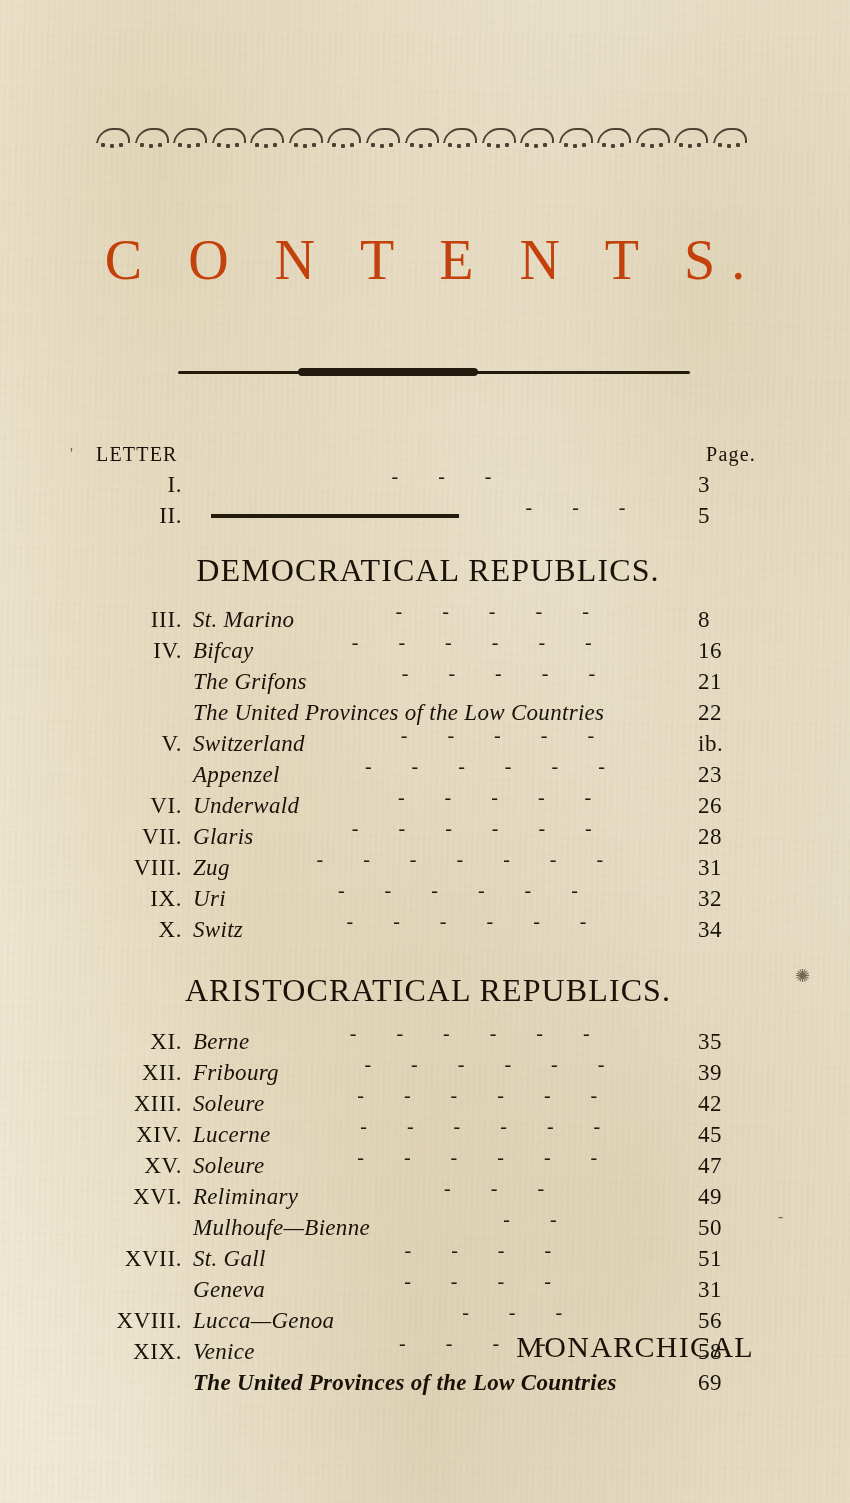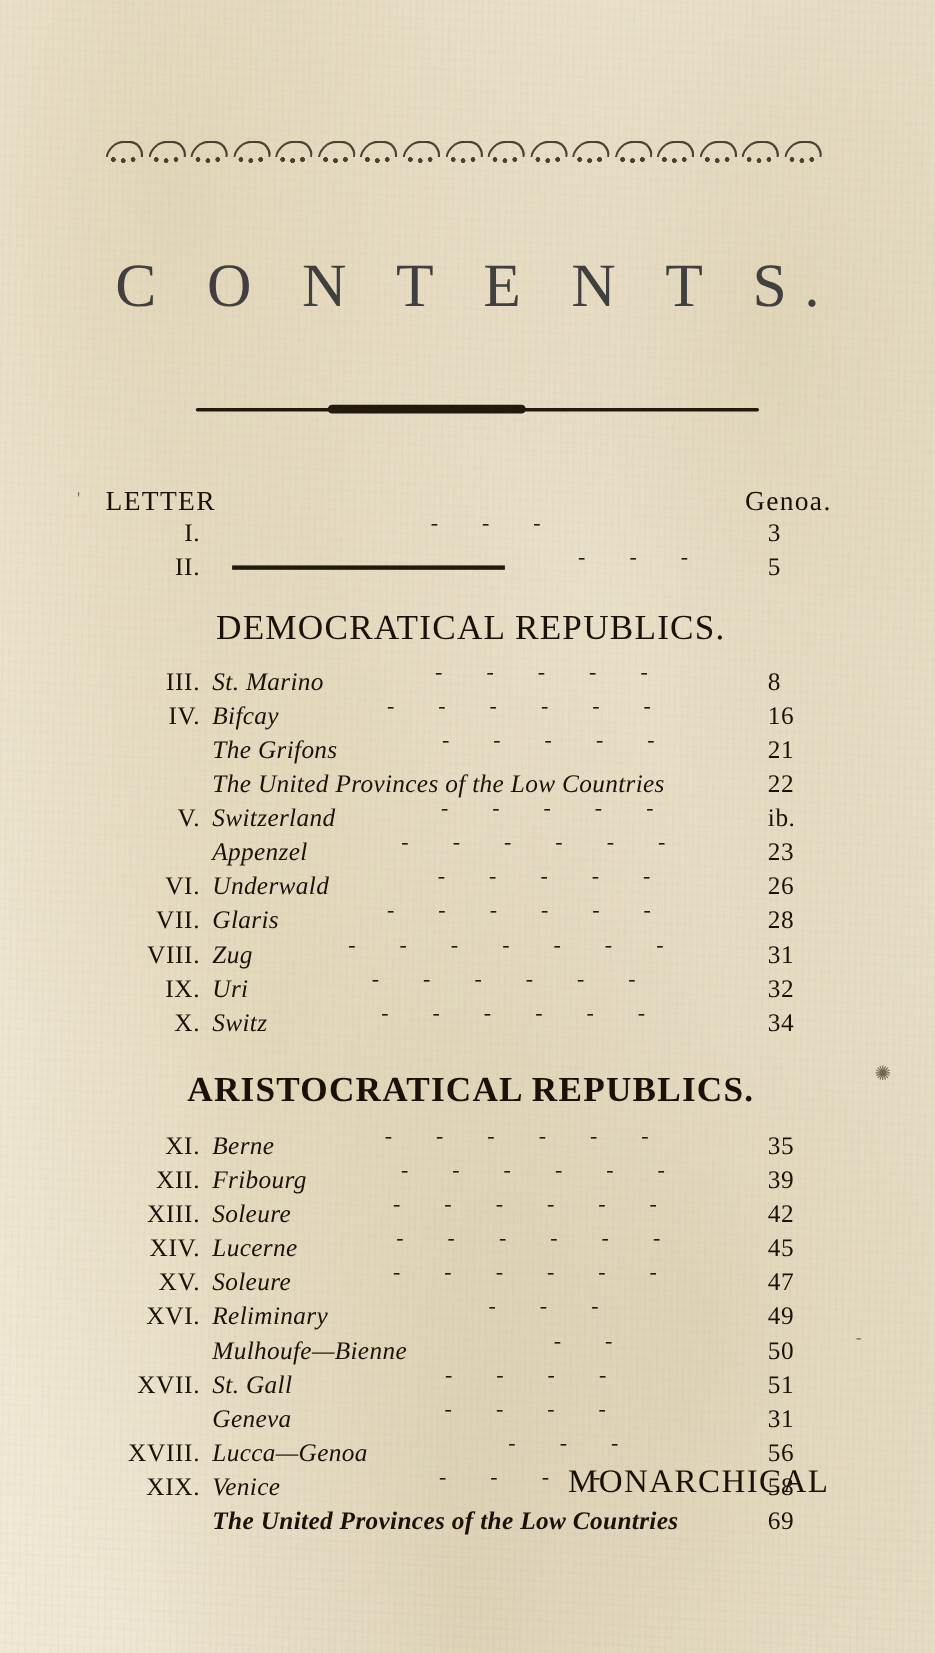--- a/index.html
+++ b/index.html
@@ -85,21 +85,21 @@
   .title {
     position: absolute;
     top: 228px;
     left: 0;
     width: 850px;
     text-align: center;
     font-size: 56px;
     letter-spacing: 16px;
     text-indent: 16px;
     font-family: "Liberation Serif", serif;
-    color: #404040;
+    color: #c2410c;
   }
 
   
   .rule {
     position: absolute;
     top: 368px;
     left: 178px;
     width: 512px;
     height: 9px;
   }
@@ -121,21 +121,21 @@
   }
 
   
   .hdr {
     position: absolute;
     top: 443px;
     left: 96px;
     width: 660px;
     display: flex;
     justify-content: space-between;
-    font-size: 25px;
+    font-size: 20px;
     letter-spacing: 1.2px;
   }
 
   
   .toc {
     position: absolute;
     left: 96px;
     top: 470px;
     width: 664px;
   }
@@ -184,21 +184,21 @@
     padding-left: 8px;
     font-size: 23px;
     letter-spacing: .5px;
   }
   .sect {
     text-align: center;
     font-size: 32px;
     letter-spacing: 1.1px;
     padding: 20px 0 16px 0;
   }
-  .sect.tight { padding: 26px 0 18px 0; font-weight: bold; }
+  .sect.tight { padding: 26px 0 18px 0; }
 
   
   .rule2 {
     flex: 0 0 auto;
     width: 268px;
     height: 14px;
     position: relative;
   }
   .rule2::after {
     content:"";
@@ -250,21 +250,21 @@
       <div class="orn-unit"></div>
       <div class="orn-unit"></div>
     </div>
 
   <div class="title">C O N T E N T S.</div>
 
   <div class="rule"></div>
 
   <div class="hdr">
     <span>LETTER</span>
-    <span>Genoa.</span>
+    <span>Page.</span>
   </div>
 
   <div class="toc">
       <div class="row">
         <div class="num">I.</div>
         <div class="leader">
           <span>-  -  -</span>
         </div>
         <div class="pg">3</div>
       </div>

